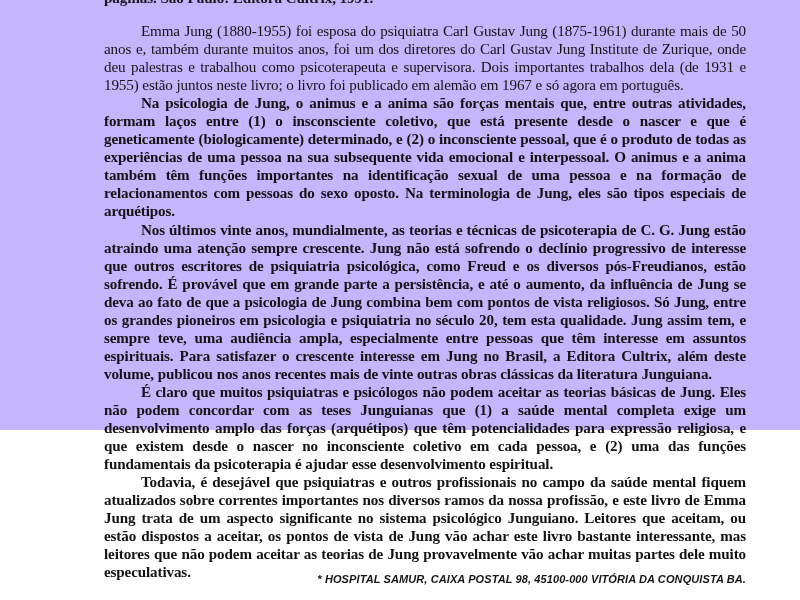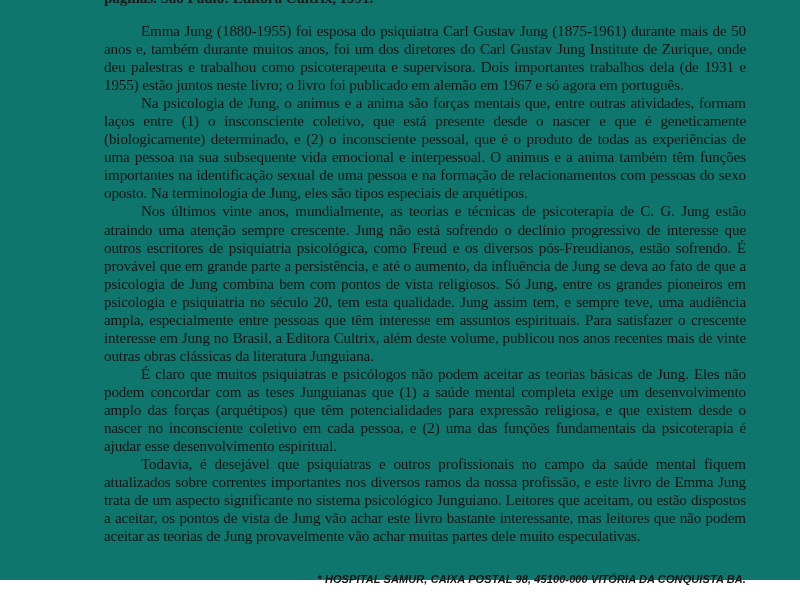--- a/index.html
+++ b/index.html
@@ -13,22 +13,22 @@
     overflow: hidden;
     font-family: "Liberation Serif", "DejaVu Serif", serif;
     color: #151515;
     position: relative;
   }
 
   .page {
     position: absolute;
     left: 0; top: 0;
     width: 800px;
-    height: 580px;
-    background: #0f766e;
+    height: 430px;
+    background: #c4b5fd;
   }
 
   
   .clipped-line-wrap {
     position: absolute;
     left: 104px;
     top: 0px;
     width: 642px;
     height: 7px;
     overflow: hidden;
@@ -58,20 +58,21 @@
     text-align: justify;
     font-size: 15.1px;
     line-height: 18.05px;
     letter-spacing: -0.12px;
     word-spacing: 0.1px;
     color: #131313;
     -webkit-font-smoothing: none;
   }
   p.para + p.para {
     margin-top: 0px;
+    font-weight: bold;
   }
 
   
   p.para:last-child { margin-bottom: 16px; }
 
   .signature {
     position: absolute;
     left: 104px;
     top: 534px;
     width: 642px;

